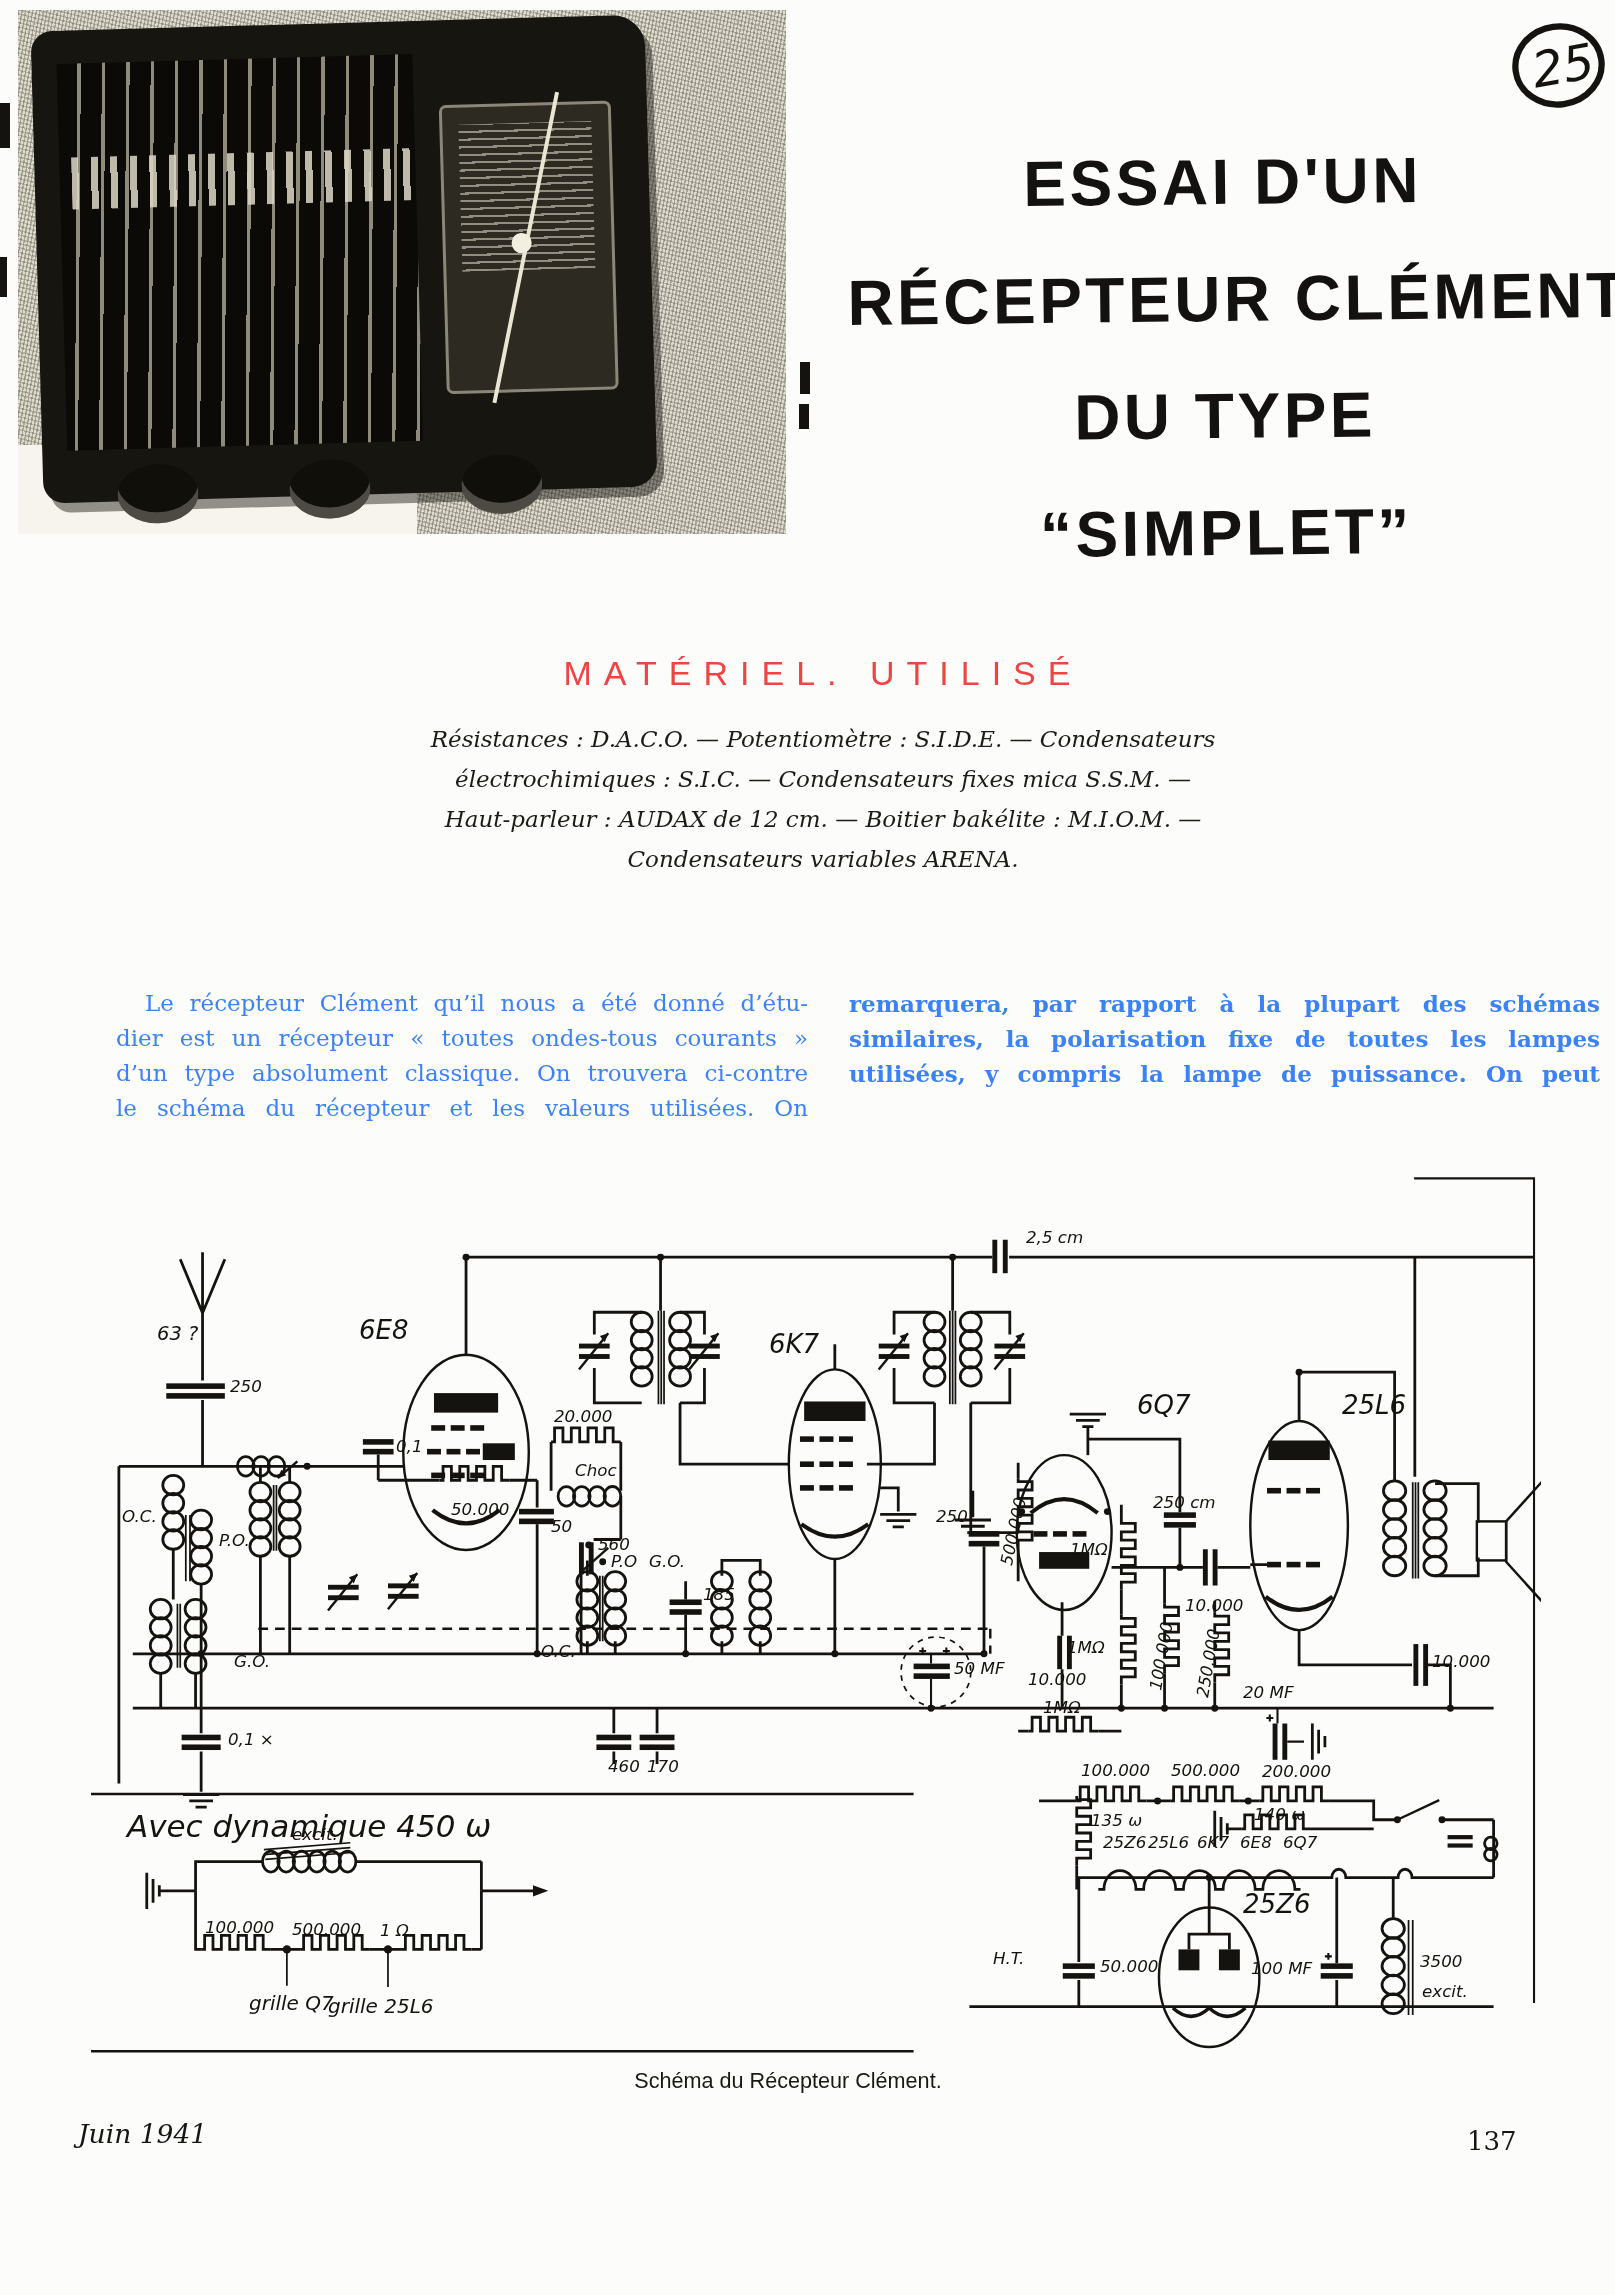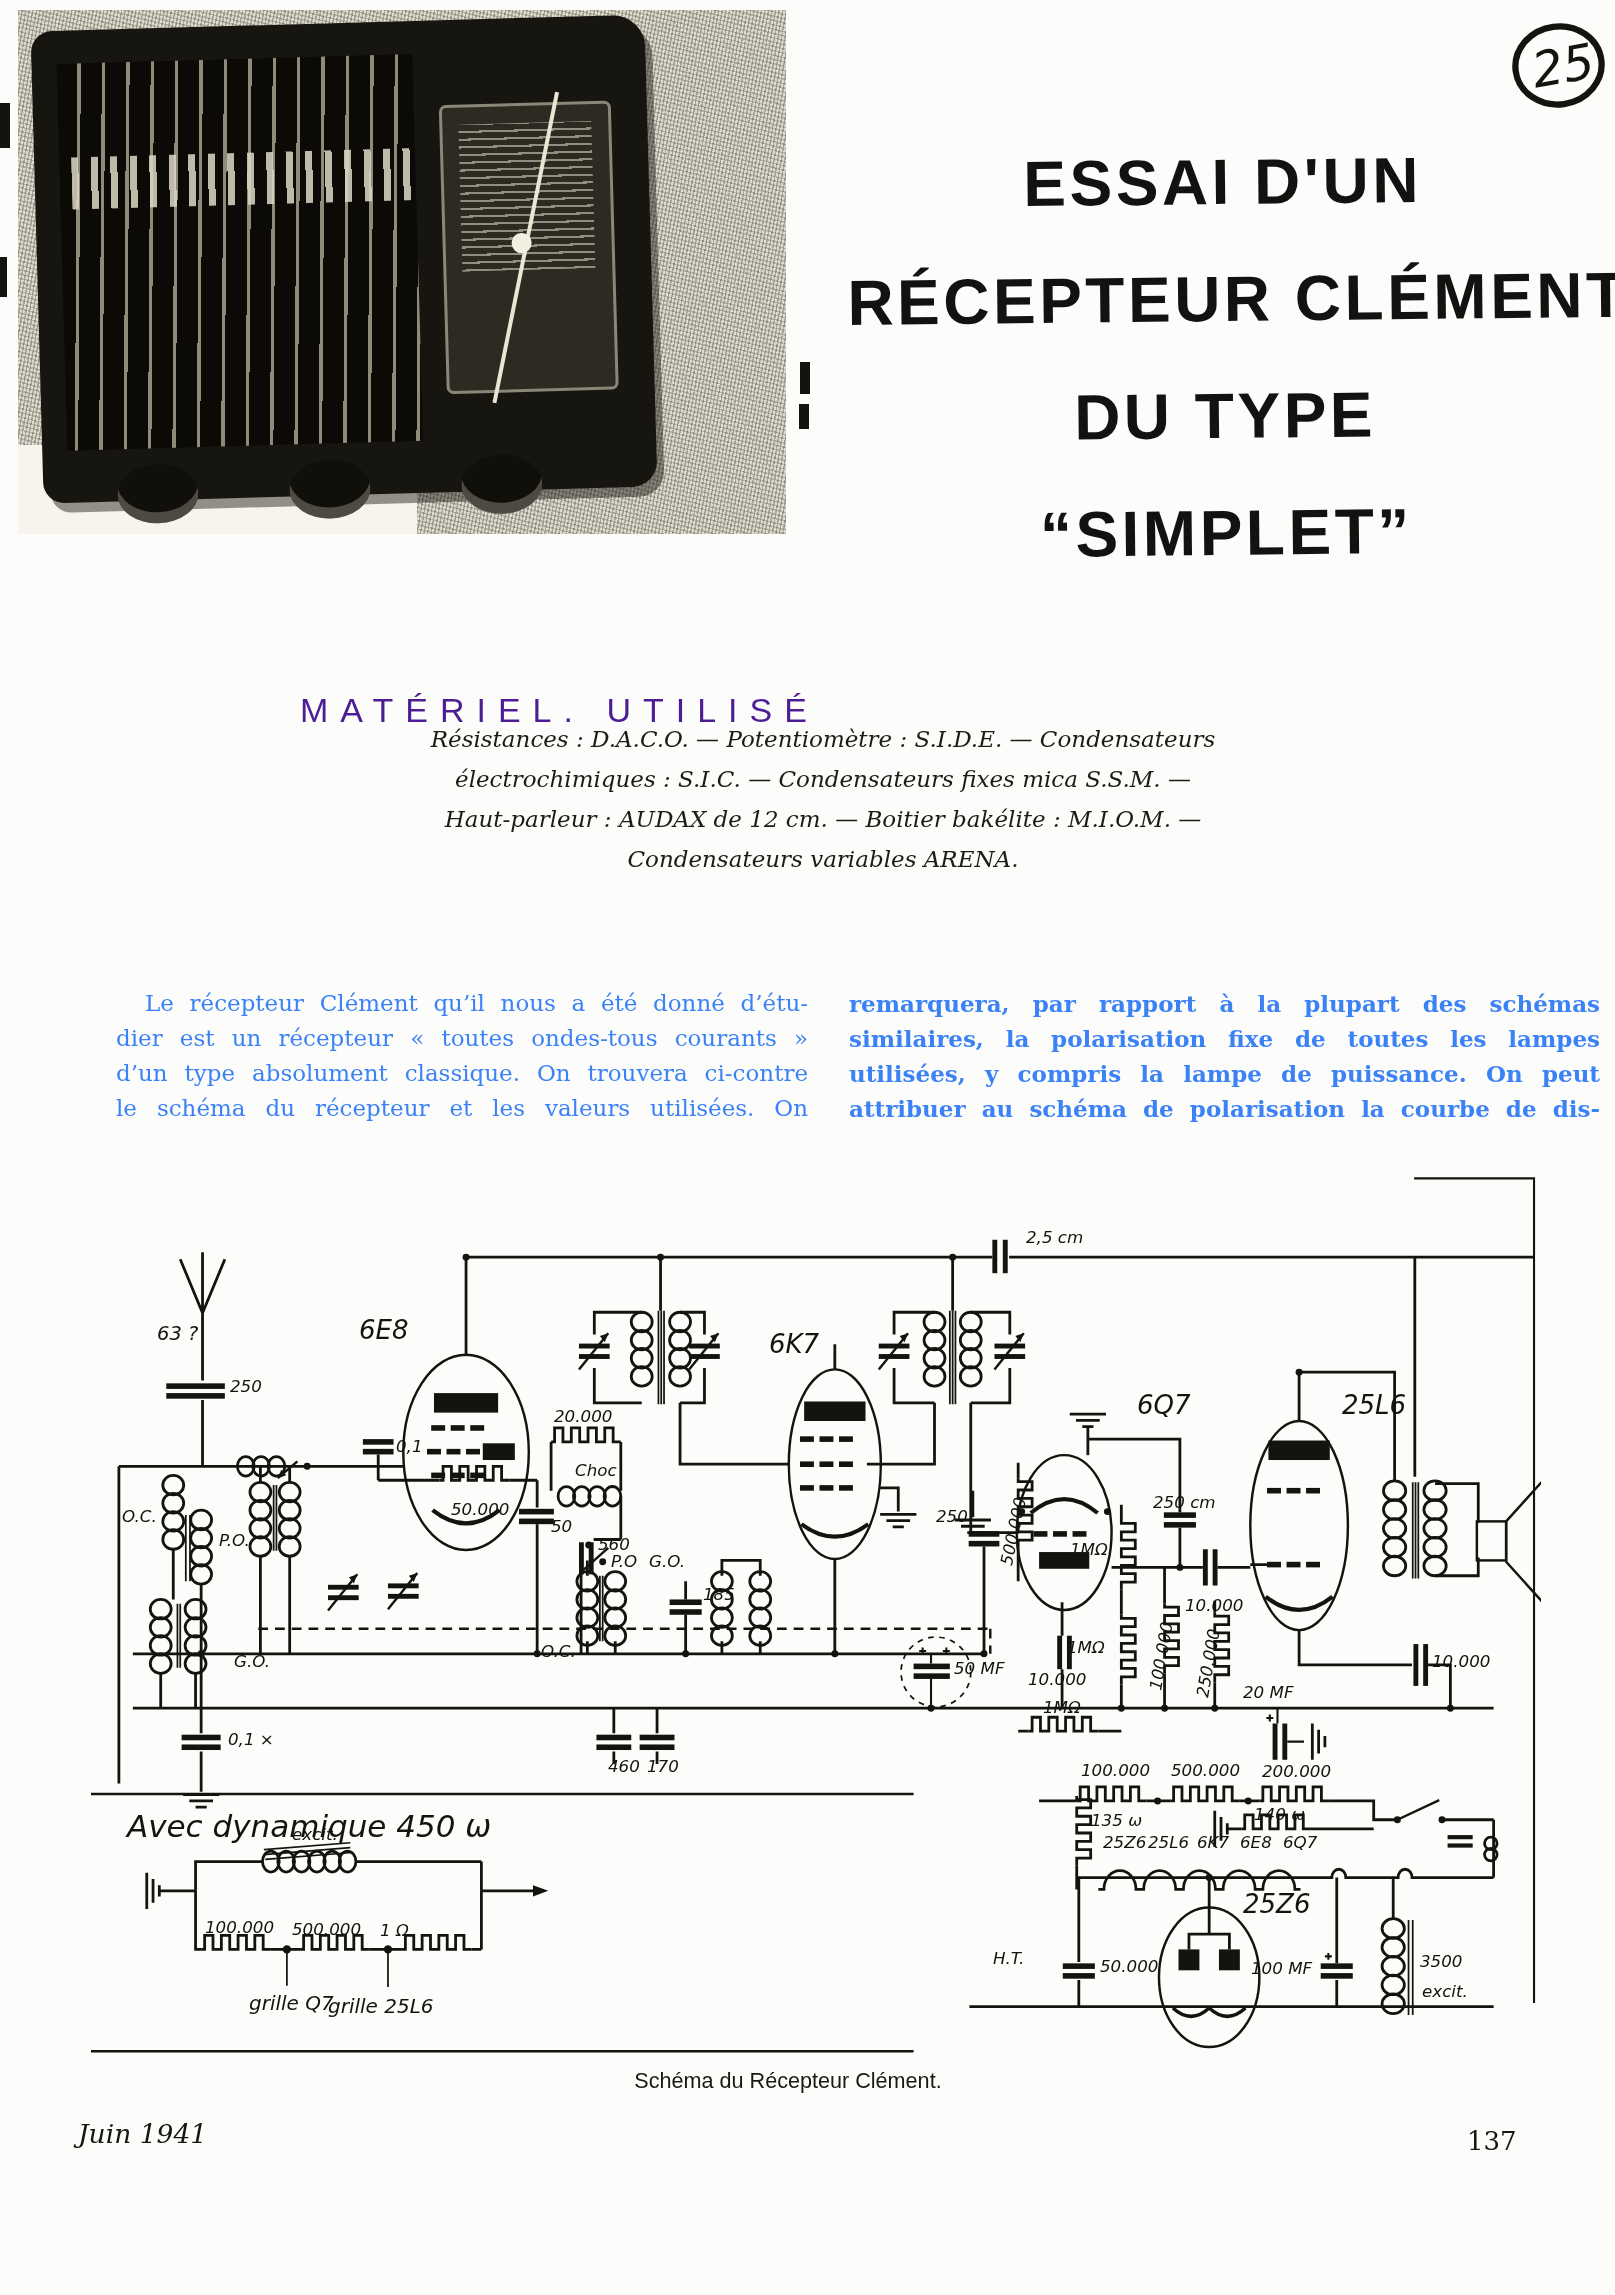--- a/index.html
+++ b/index.html
@@ -32,22 +32,22 @@
 
   
   .circ25{left:1500px;top:15.3px;width:117px;height:105px;}
 
   
   .titleblock{left:848px;top:124px;width:753px;text-align:center;transform:rotate(-.6deg);
       font-family:"Liberation Sans",sans-serif;font-weight:bold;color:#131210;}
   .titleblock div{font-size:64px;letter-spacing:3.5px;line-height:117px;white-space:nowrap;}
 
   
-  .sechead{left:300px;top:691px;width:1046px;
-      font-family:"Liberation Sans",sans-serif;font-size:34px;letter-spacing:12px;color:#4c1d95;}
+  .sechead{left:300px;top:654px;width:1046px;text-align:center;
+      font-family:"Liberation Sans",sans-serif;font-size:34px;letter-spacing:12px;color:#ef4444;}
   .materiel{left:307px;top:719px;width:1032px;text-align:center;
       font-style:italic;font-size:23px;line-height:40px;color:#1c1b17;}
 
   
   .col{font-size:23px;line-height:35px;color:#3b82f6;}
   .col div{text-align:justify;text-align-last:justify;white-space:nowrap;}
   .col div.ind{text-indent:29px;}
   .colL{left:116px;top:986px;width:692px;}
   .colR{left:849px;top:986px;width:751px;font-weight:bold;}
 
@@ -115,21 +115,20 @@
 <div class="abs col colL">
   <div class="ind">Le récepteur Clément qu’il nous a été donné d’étu-</div>
   <div>dier est un récepteur « toutes ondes-tous courants »</div>
   <div>d’un type absolument classique. On trouvera ci-contre</div>
   <div>le schéma du récepteur et les valeurs utilisées. On</div>
 </div>
 <div class="abs col colR">
   <div>remarquera, par rapport à la plupart des schémas</div>
   <div>similaires, la polarisation fixe de toutes les lampes</div>
   <div>utilisées, y compris la lampe de puissance. On peut</div>
-  <div>attribuer au schéma de polarisation la courbe de dis-</div>
 </div>
 
 <div class="abs schem" id="schem">
 <svg width="1450" height="898" viewBox="0 0 2080 1288">
   <defs>
     <path id="combH" d="M0,0 h5 v-20 h12 v20 h12 v-20 h12 v20 h12 v-20 h12 v20 h12 v-20 h12 v20 h11" fill="none"></path>
     <g id="caph">
           <rect x="-23" y="-11" width="46" height="7"></rect>
           <rect x="-23" y="4" width="46" height="7"></rect>
         </g>

